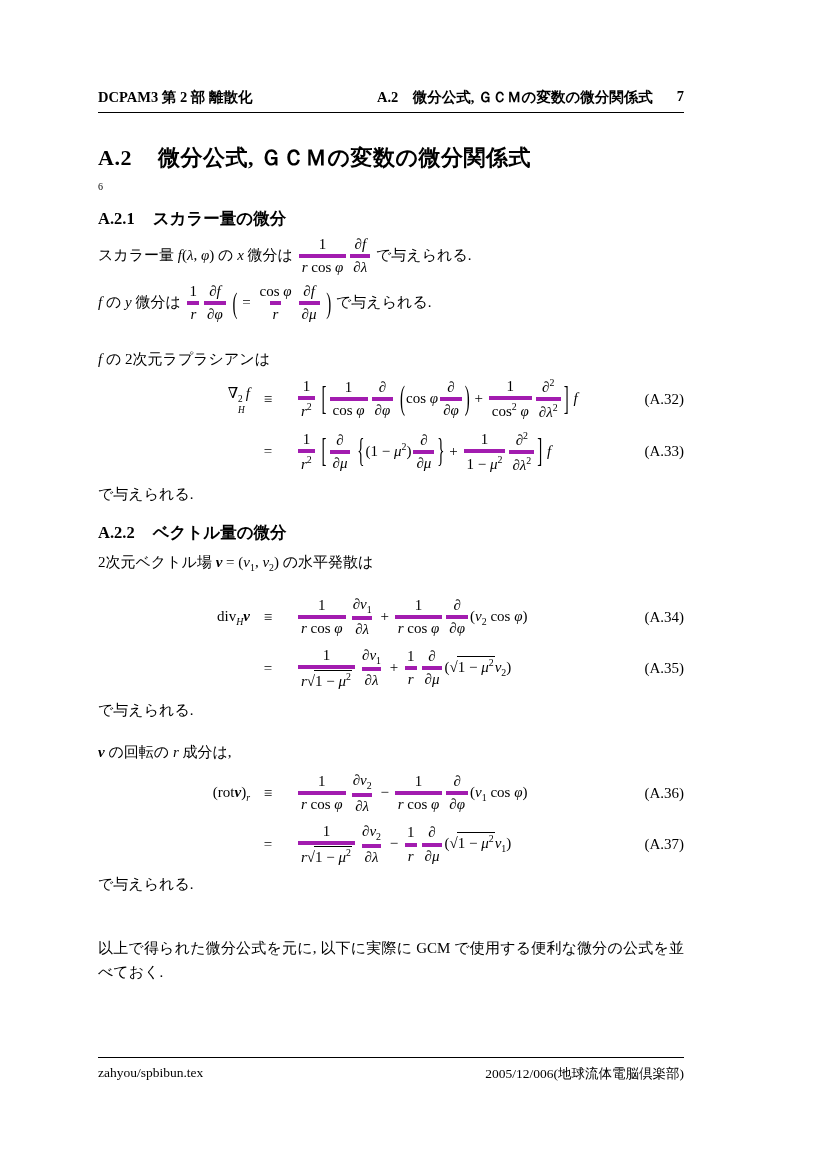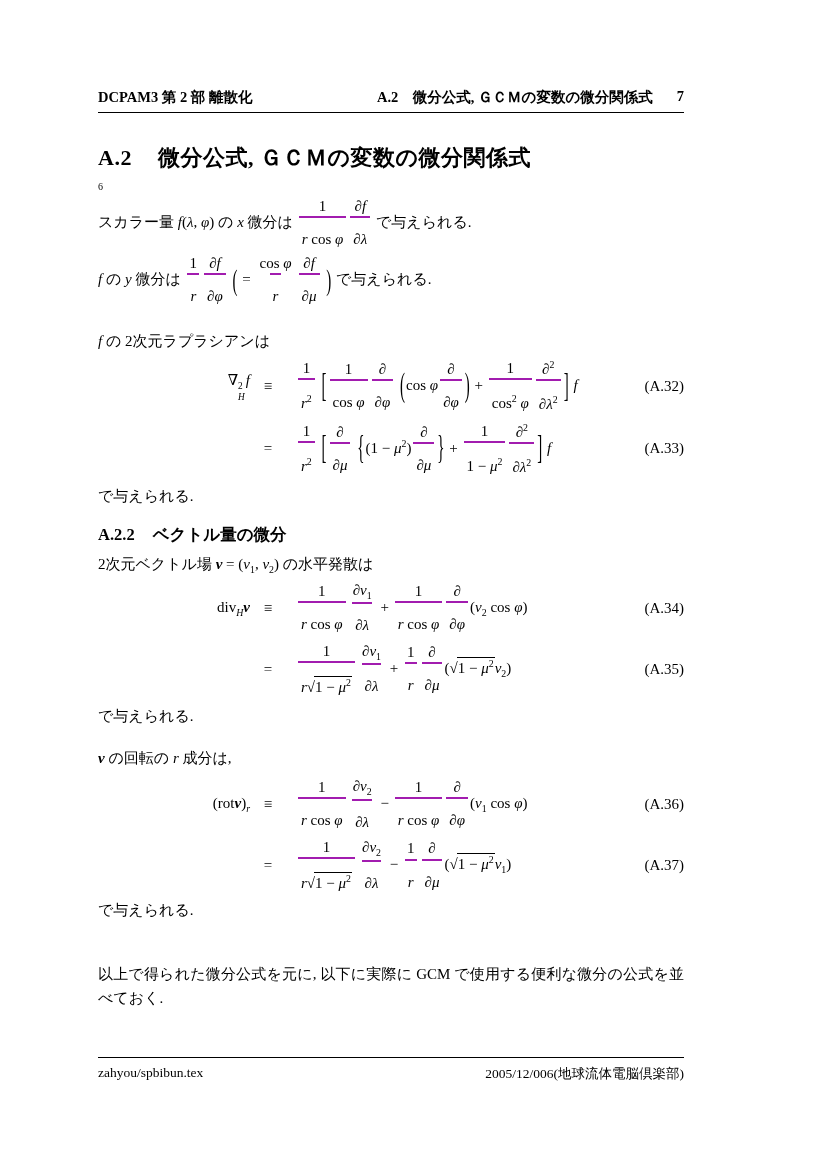--- a/index.html
+++ b/index.html
@@ -19,32 +19,32 @@
     padding-bottom:5px; border-bottom:1.2px solid #000;
   }
   .runhead-right { display:flex; gap:24px; }
   
   .sec-title { margin-top:30px; font-size:22px; font-weight:bold; letter-spacing:.5px; }
   .sec-title .sec-no { margin-right:26px; }
   .fn-mark { margin-top:9px; font-size:10px; line-height:1; }
   
   .para { font-size:15px; line-height:24px; margin:0; text-align:justify; }
   .mt8  { margin-top:8px; }  .mt6 { margin-top:6px; }
-  .mt16 { margin-top:0; } .mt14 { margin-top:14px; }
+  .mt16 { margin-top:16px; } .mt14 { margin-top:14px; }
   .mt18 { margin-top:18px; } .mt24 { margin-top:24px; }
   .mt30 { margin-top:40px; }
   .subsec { margin-top:16px; font-size:16.5px; font-weight:bold; }
   .subsec .sub-no { margin-right:18px; }
   
   i { font-style:italic; }
   sup, sub { font-size:0.66em; }
   .fr { display:inline-flex; flex-direction:column; align-items:center;
         vertical-align:middle; margin:0 2px; text-align:center; }
   .fr .nu { padding:0 3px 1px; line-height:1.15; display:block; }
-  .fr .de { border-top:2px solid #a21caf; padding:13px 3px 0; line-height:1.15; display:block; }
+  .fr .de { border-top:4px solid #a21caf; padding:1px 3px 0; line-height:1.15; display:block; }
   .bp { display:inline-block; transform:scaleY(1.9); vertical-align:middle; padding:0 1px; }
   .bk { display:inline-block; transform:scaleY(2.2); vertical-align:middle; padding:0 1px; }
   .ol { display:inline-block; border-top:1px solid #000; padding:0 1px; line-height:1.15; }
   .rad { margin-right:-1px; }
   .ss { display:inline-flex; flex-direction:column; align-items:flex-start;
         font-size:0.62em; line-height:1.1; vertical-align:-0.5em; margin:0 1px 0 0; }
   
   .eqg { display:grid; grid-template-columns:152px 36px 1fr max-content;
          row-gap:8px; align-items:center; font-size:15px; }
   .eq-lhs { justify-self:end; white-space:nowrap; }
@@ -73,20 +73,23 @@
       <span>7</span>
     </span>
   </div>
 
   <div class="sec-title">
     <span class="sec-no">A.2</span><span>微分公式, ＧＣＭの変数の微分関係式</span>
   </div>
   <div class="fn-mark">6</div>
 
 
+  <div class="subsec">
+    <span class="sub-no">A.2.1</span><span>スカラー量の微分</span>
+  </div>
 
   <p class="para mt6">スカラー量 <i>f</i>(<i>λ</i>, <i>φ</i>) の <i>x</i> 微分は <span class="fr">
         <span class="nu">1</span>
         <span class="de"><i>r</i> cos <i>φ</i></span>
       </span><span class="fr">
         <span class="nu"><i>∂f</i></span>
         <span class="de"><i>∂λ</i></span>
       </span> で与えられる.</p>
 
   <p class="para mt6"><i>f</i> の <i>y</i> 微分は <span class="fr">

